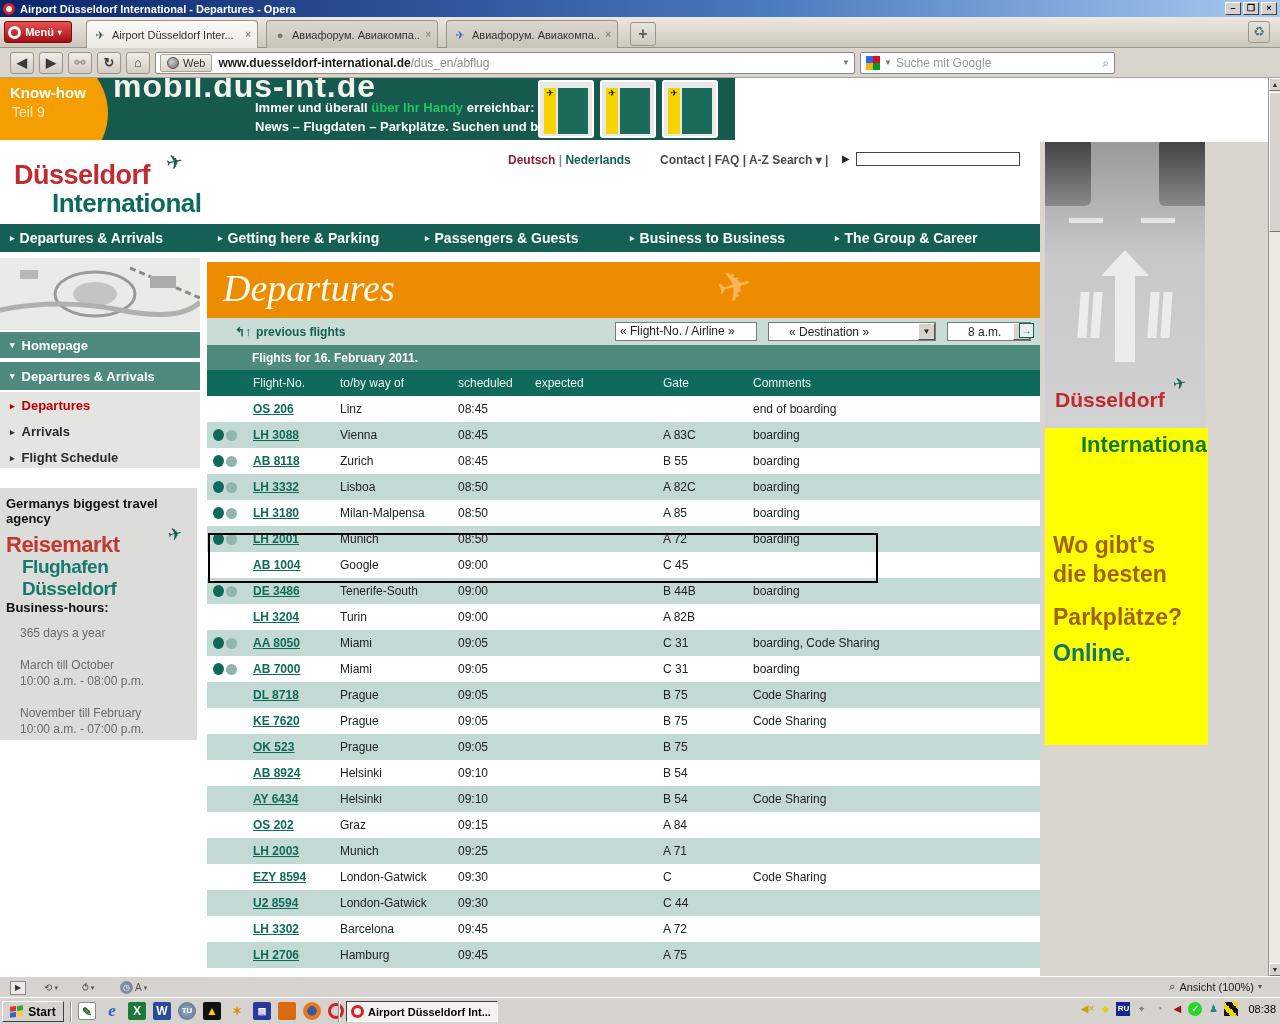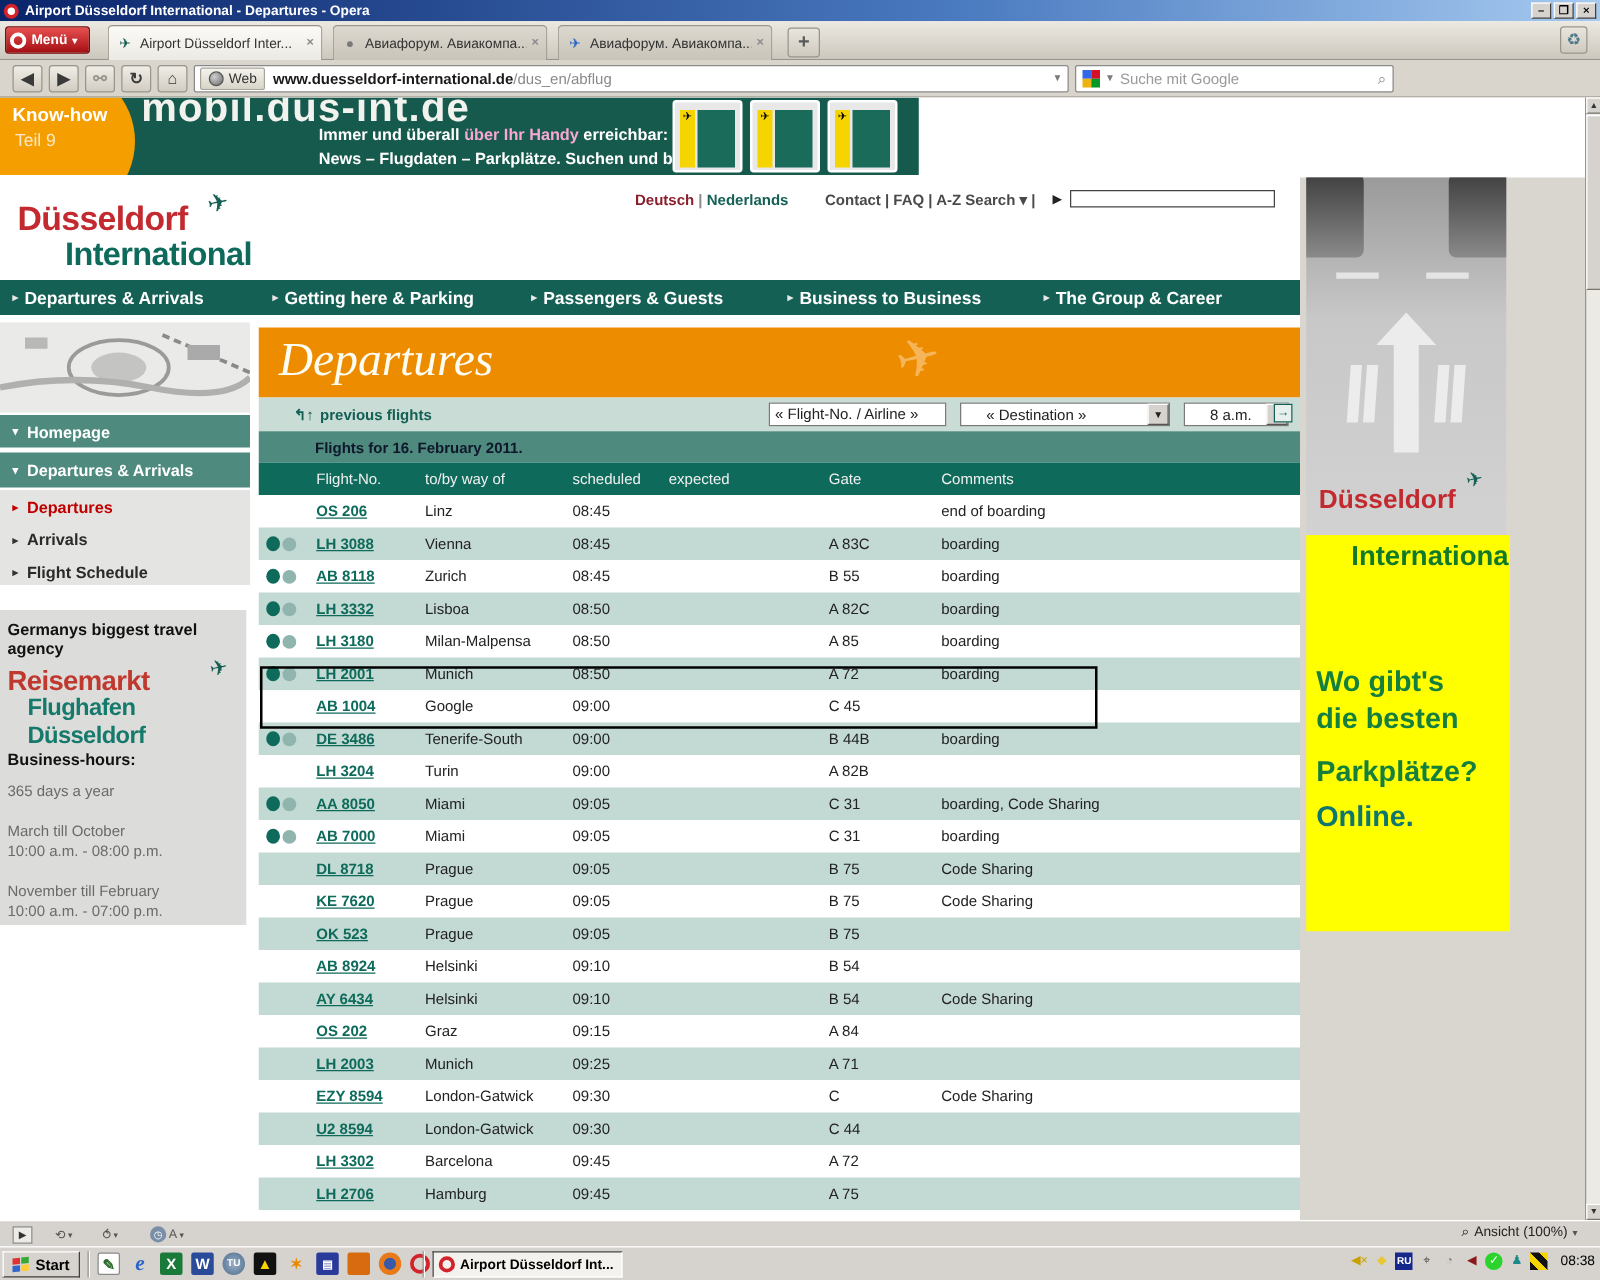--- a/index.html
+++ b/index.html
@@ -44,21 +44,21 @@
   .sb-btn { position:absolute; left:0; width:12px; height:13px; background:#d6d3ce; border:1px solid; border-color:#fff #7a766c #7a766c #fff; font-size:7px; text-align:center; line-height:11px; color:#333; }
   .sb-thumb { position:absolute; left:0; top:14px; width:12px; height:140px; background:#d6d3ce; border:1px solid; border-color:#fff #7a766c #7a766c #fff; }
 
   
   .ad-banner { left:0; top:0; width:735px; height:62px; background:#155a4d; overflow:hidden; color:#fff; }
   .kh-circle { position:absolute; left:-14px; top:-26px; width:122px; height:122px; border-radius:50%; background:#f59e00; }
   .kh-t1 { position:absolute; left:10px; top:6px; font-size:15px; font-weight:bold; }
   .kh-t2 { position:absolute; left:12px; top:26px; font-size:14px; color:#fbe8c8; }
   .ad-domain { position:absolute; left:113px; top:-10px; font-size:32px; font-weight:bold; letter-spacing:1px; color:#f2f2ee; }
   .ad-l1 { position:absolute; left:255px; top:22px; font-size:13px; font-weight:bold; }
-  .ad-l1 .hl { color:#f9a8d4;text-align:right; }
+  .ad-l1 .hl { color:#22c55e;text-align:right; }
   .ad-l2 { position:absolute; left:255px; top:41px; font-size:13px; font-weight:bold; }
   .phones { position:absolute; left:538px; top:2px; width:195px; height:58px; display:flex; gap:6px; }
   .phone { width:56px; height:58px; background:#e8e8e8; border:2px solid #fff; border-radius:3px; overflow:hidden; position:relative; }
   .phone .scr { position:absolute; left:4px; top:6px; right:4px; bottom:2px; background:#1b6b5a; }
   .phone .strip { position:absolute; left:4px; top:6px; width:12px; bottom:2px; background:#f5d400; color:#000; font-size:9px; text-align:center; }
 
   .grey-right { left:1040px; top:64px; width:228px; height:834px; background:#d9d6cf; }
 
   
   .site-header { left:0; top:62px; width:1040px; height:84px; background:#fff; }
@@ -83,34 +83,34 @@
   .side-menu { left:0; top:314px; width:200px; height:76px; background:#e4e4e2; }
   .side-sub { position:absolute; left:10px; font-size:13px; font-weight:bold; color:#2a2a2a; display:flex; gap:7px; align-items:center; }
   .side-sub .mk { font-size:9px; color:#333; }
   .side-sub.active { color:#c00000; }
   .travel { left:0; top:410px; width:197px; height:252px; background:#dcdcda; }
   .tr-head { position:absolute; left:6px; top:8px; font-size:13px; font-weight:bold; color:#111; }
   .tr-plane { position:absolute; left:168px; top:36px; color:#156055; font-size:17px; transform:rotate(-12deg); }
   .tr-l1 { position:absolute; left:6px; top:44px; font-size:22px; font-weight:bold; color:#c0392f; letter-spacing:-0.5px; }
   .tr-l2 { position:absolute; left:22px; top:68px; font-size:19px; font-weight:bold; color:#157a6b; letter-spacing:-0.5px; }
   .tr-bh { position:absolute; left:6px; top:112px; font-size:13px; font-weight:bold; color:#111; }
-  .tr-grey { position:absolute; left:6px; font-size:12px; color:#6a6a6a; }
+  .tr-grey { position:absolute; left:20px; font-size:12px; color:#6a6a6a; }
 
   
   .dep-banner { left:207px; top:184px; width:833px; height:56px; background:#ee8c00; overflow:hidden; }
   .dep-title { position:absolute; left:16px; top:4px; font-family:"Liberation Serif", serif; font-style:italic; font-size:38px; color:#fdfdf3; }
   .dep-plane { position:absolute; left:510px; top:0px; font-size:42px; color:#f7c070; opacity:.8; transform:rotate(-14deg); }
   .filterbar { left:207px; top:240px; width:833px; height:27px; background:#c9dcd6; display:flex; align-items:center; }
   .prev-ic { margin-left:28px; color:#156055; font-weight:bold; font-size:12px; }
   .prev-lbl { margin-left:5px; color:#156055; font-weight:bold; font-size:12px; }
   .f-input { position:absolute; left:408px; top:4px; width:142px; height:19px; background:#fff; border:1px solid #7a7a7a; font-size:12px; color:#222; padding:1px 4px; }
   .f-select { position:absolute; top:4px; height:19px; background:#fff; border:1px solid #7a7a7a; font-size:12px; color:#222; display:flex; align-items:center; padding-left:20px; }
   .f-select .dd { margin-left:auto; width:17px; height:17px; background:#d6d3ce; border:1px solid; border-color:#fff #555 #555 #fff; font-size:8px; text-align:center; line-height:15px; color:#222; }
   .go-btn { position:absolute; left:812px; top:5px; width:15px; height:15px; border:1px solid #156055; color:#156055; font-size:10px; text-align:center; line-height:13px; background:#e8f0ee; }
-  .flightsfor { left:207px; top:267px; width:833px; height:25px; background:#4e8a7e; color:#0f172a; font-size:12px; font-weight:bold; display:flex; align-items:center; padding-left:45px; }
+  .flightsfor { left:207px; top:267px; width:833px; height:25px; background:#4e8a7e; color:#ffffff; font-size:12px; font-weight:bold; display:flex; align-items:center; padding-left:45px; }
   .thead { left:207px; top:292px; width:833px; height:26px; background:#0e6b5b; color:#f0f0f0; font-size:12px; }
   .trow, .thead-grid { display:grid; grid-template-columns:46px 87px 118px 77px 128px 90px auto; align-items:center; height:26px; }
   .tbody { left:207px; top:318px; width:833px; }
   .trow { font-size:12px; color:#222; }
   .trow.odd { background:#c3d9d3; }
   .trow.even { background:#fff; }
   .dots { padding-left:6px; visibility:hidden; display:flex; align-items:center; gap:2px; }
   .has-dots .dots { visibility:visible; }
   .dot1 { width:11px; height:12px; border-radius:50%; background:#0e6b5b; }
   .dot2 { width:11px; height:11px; border-radius:50%; background:#8fb5ae; }
@@ -123,21 +123,21 @@
   .car { position:absolute; top:-8px; width:58px; height:72px; background:linear-gradient(#3a3a3a,#8a8a8a); border-radius:12px 12px 6px 6px; }
   .car.l { left:-12px; } .car.r { right:-12px; }
   .p-arrow-head { position:absolute; left:56px; top:108px; width:0; height:0; border-left:24px solid transparent; border-right:24px solid transparent; border-bottom:26px solid #ececec; }
   .p-arrow-stem { position:absolute; left:70px; top:132px; width:20px; height:88px; background:#ececec; }
   .p-bar { position:absolute; width:9px; height:46px; background:#ececec; transform:skewX(-4deg); }
   .p-dash { position:absolute; width:34px; height:5px; background:#e4e4e4; }
   .park-brand1 { position:absolute; left:10px; top:246px; font-size:21px; font-weight:bold; color:#c22a30; }
   .park-plane { position:absolute; left:128px; top:232px; color:#156055; font-size:16px; transform:rotate(-12deg); }
   .yellow-ad { left:1045px; top:350px; width:163px; height:317px; background:#ffff00; overflow:hidden; }
   .ya-brand2 { position:absolute; left:36px; top:4px; font-size:22px; font-weight:bold; color:#117a2a; }
-  .ya-line { position:absolute; left:8px; font-size:23px; font-weight:bold; color:#15803d; }
+  .ya-line { position:absolute; left:8px; font-size:23px; font-weight:bold; color:#a16207; }
   .ya-online { color:#0f766e; }
 
   
   .statusbar { left:0; top:976px; width:1280px; height:21px; background:#d6d3ce; border-top:1px solid #fff; font-size:11px; color:#333; }
   .st-ic { position:absolute; top:3px; height:15px; display:flex; align-items:center; gap:2px; color:#555; font-size:10px; }
   .panel-ic { width:16px; height:14px; border:1px solid #8a8a8a; background:#ecebe6; text-align:center; line-height:12px; font-size:8px; color:#333; }
   .view-ctl { position:absolute; right:18px; top:3px; display:flex; align-items:center; gap:4px; font-size:11px; color:#222; }
 
   
   .taskbar { left:0; top:997px; width:1280px; height:27px; background:#d6d3ce; border-top:1px solid #fff; }

